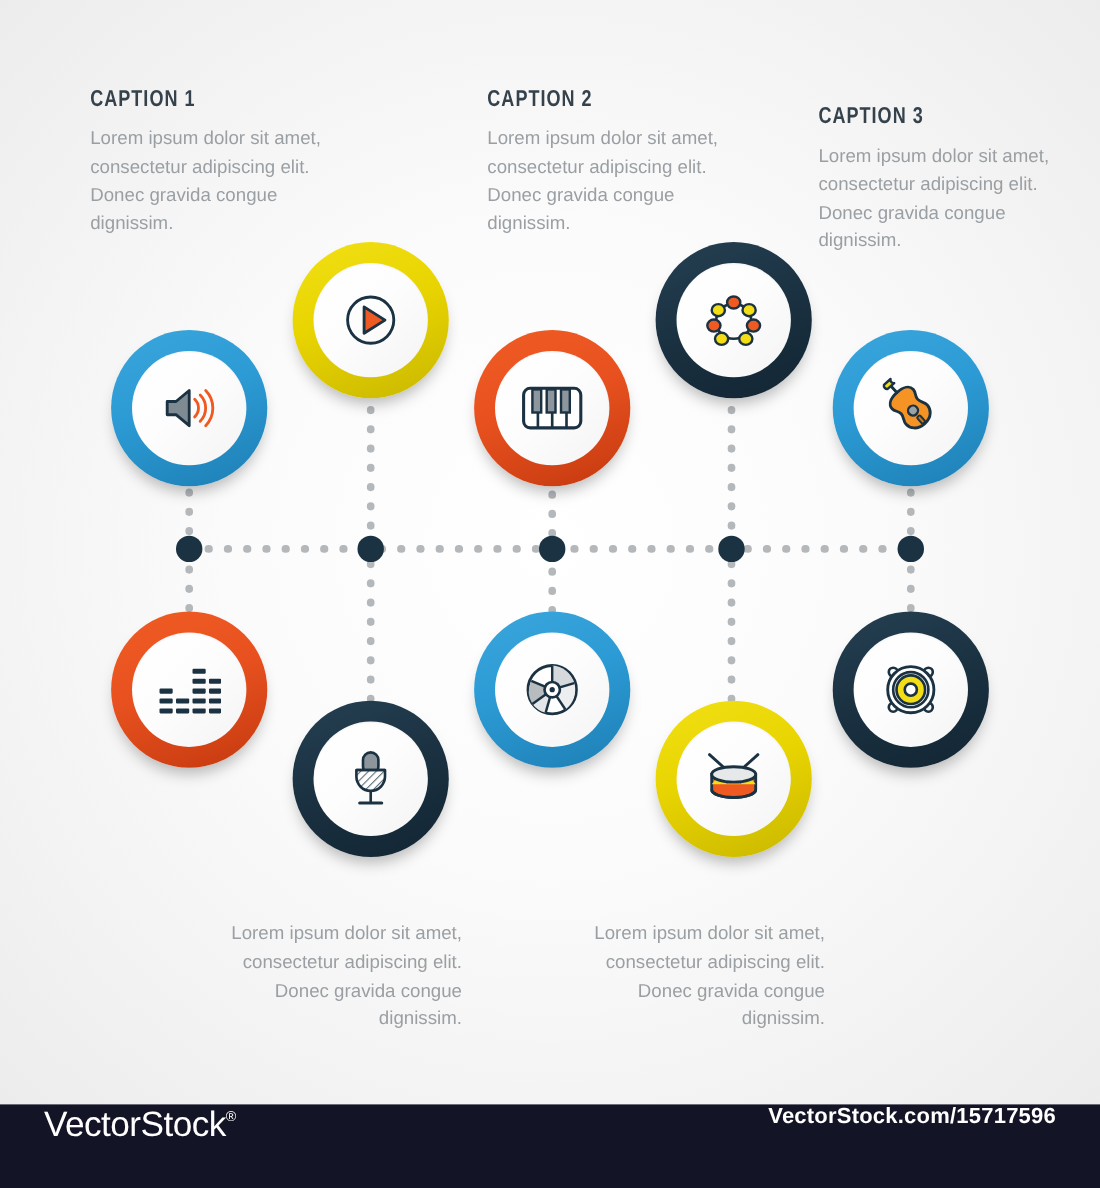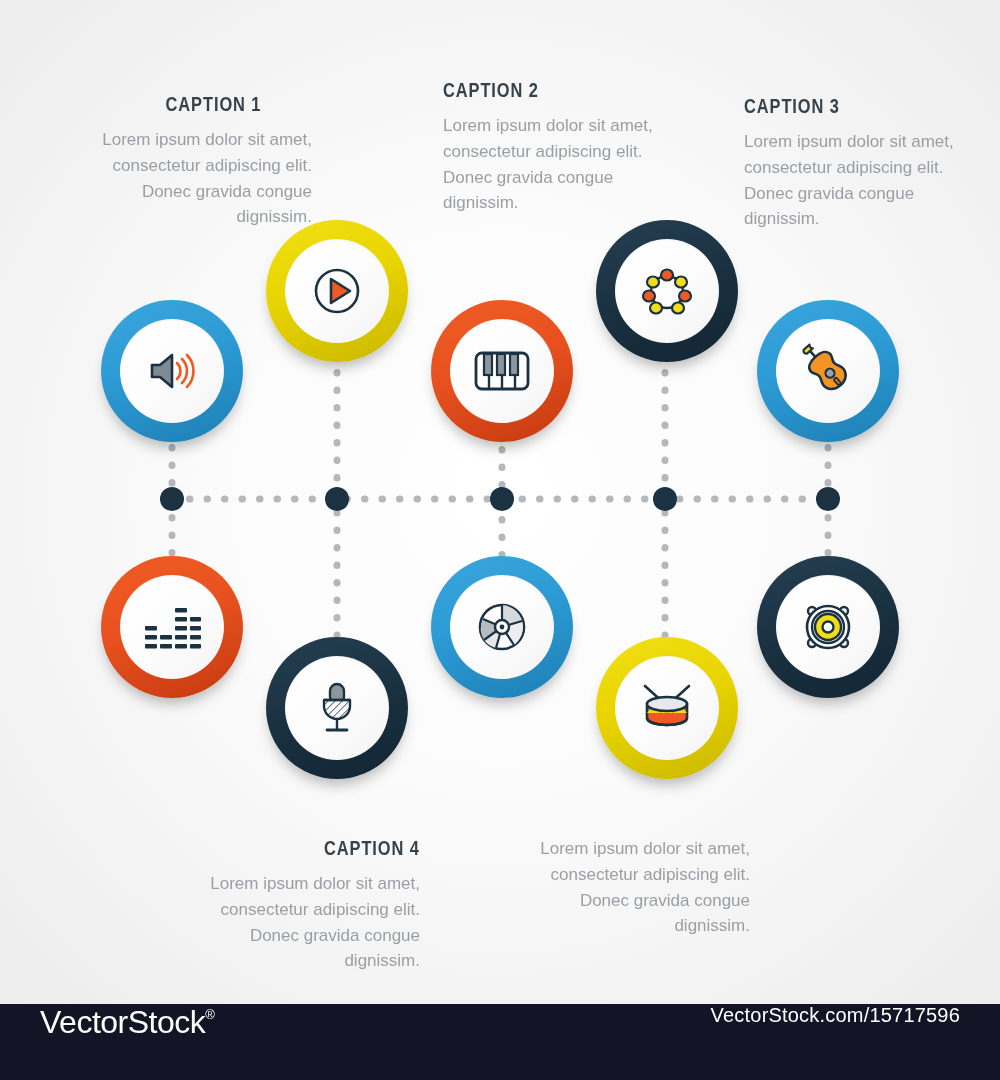--- a/index.html
+++ b/index.html
@@ -66,21 +66,21 @@
     padding:0 40px;
   }
   #vs-logo {
     font-size:32px; color:#ffffff; letter-spacing:-0.5px;
     display:flex; align-items:flex-start;
     font-family:"Liberation Sans", sans-serif;
   }
   #vs-logo .light { font-weight:300; }
   #vs-logo .bold  { font-weight:400; }
   #vs-logo .reg   { font-size:13px; margin-top:3px; }
-  #vs-url { color:#ffffff; font-size:20px; font-weight:400; letter-spacing:.2px; }
+  #vs-url { color:#ffffff; font-size:20px; font-weight:700; letter-spacing:.2px; }
 </style>
 </head>
 <body>
 
 <div id="stage">
 
   <svg id="connectors" viewBox="0 0 1000 1080" width="1000" height="1080">
     <g stroke="#b4b8bb" stroke-width="7" stroke-linecap="round" stroke-dasharray="0.5 17" fill="none">
 
       <line x1="172" y1="499" x2="828" y2="499"></line>
@@ -93,37 +93,36 @@
     </g>
     <g fill="#1b3242">
       <circle cx="172" cy="499" r="12"></circle>
       <circle cx="337" cy="499" r="12"></circle>
       <circle cx="502" cy="499" r="12"></circle>
       <circle cx="665" cy="499" r="12"></circle>
       <circle cx="828" cy="499" r="12"></circle>
     </g>
   </svg>
 
-  <div class="caption" style="left:82px; top:92px;text-align:right;">
+  <div class="caption" style="left:82px; top:78px;">
     <div class="ttl">CAPTION 1</div>
     <div class="body">Lorem ipsum dolor sit amet, consectetur adipiscing elit. Donec gravida congue dignissim.</div>
   </div>
 
   <div class="caption" style="left:416px; top:78px;margin-left:27px;">
     <div class="ttl">CAPTION 2</div>
     <div class="body">Lorem ipsum dolor sit amet, consectetur adipiscing elit. Donec gravida congue dignissim.</div>
   </div>
 
   <div class="caption" style="left:744px; top:78px;margin-top:16px;">
     <div class="ttl">CAPTION 3</div>
     <div class="body">Lorem ipsum dolor sit amet, consectetur adipiscing elit. Donec gravida congue dignissim.</div>
   </div>
 
   <div class="caption right" style="left:190px; top:836px;">
-    <div class="ttl-wrap"><div class="ttl" style="display:inline-block;">CAPTION 4</div></div>
     <div class="body">Lorem ipsum dolor sit amet, consectetur adipiscing elit. Donec gravida congue dignissim.</div>
   </div>
 
   <div class="caption right" style="left:520px; top:836px;">
     <div class="body">Lorem ipsum dolor sit amet, consectetur adipiscing elit. Donec gravida congue dignissim.</div>
   </div>
 
   <div class="badge" style="left:101px; top:300px; width:142px; height:142px;
               background:linear-gradient(160deg,#3aa6dd 0%,#2c9ad4 45%,#1d7fb4 100%);
               box-shadow:0 9px 14px -4px rgba(0,0,0,.28);">

